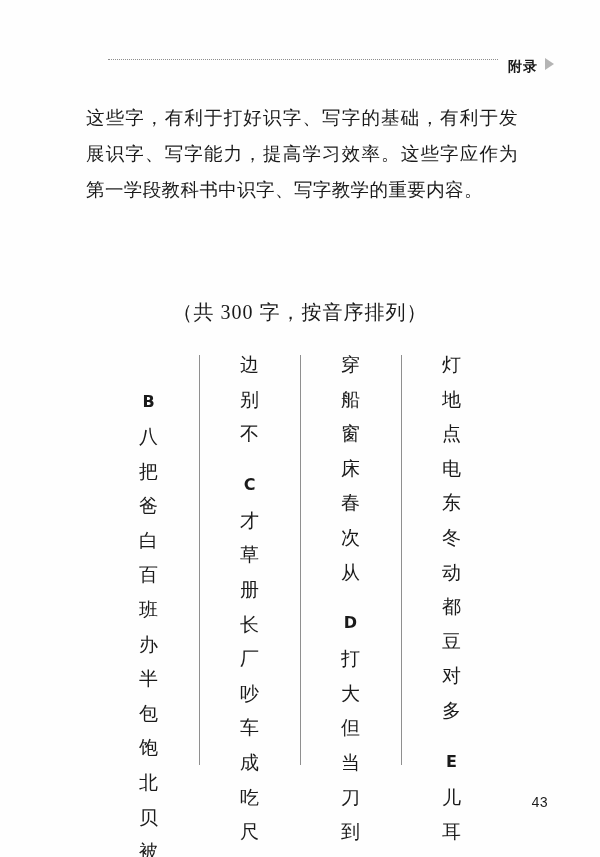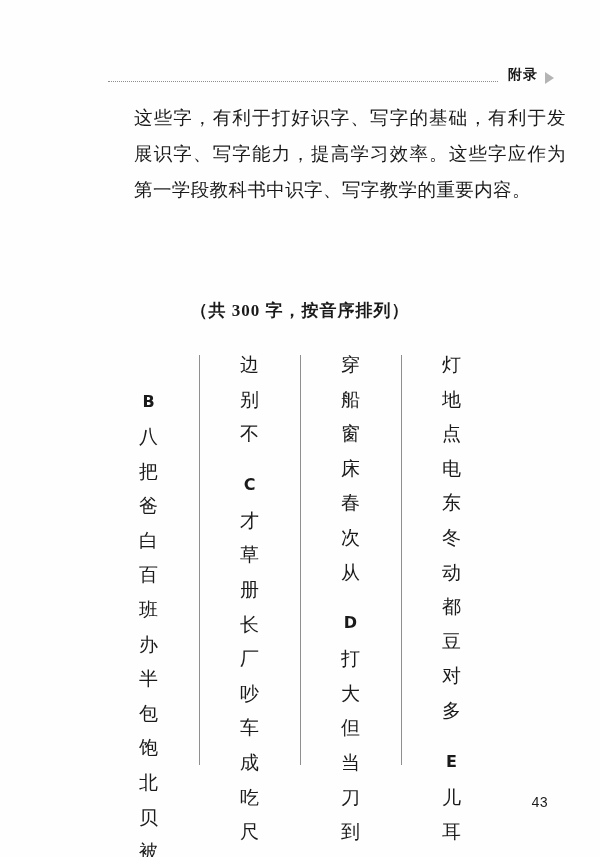--- a/index.html
+++ b/index.html
@@ -23,21 +23,21 @@
   }
 
   
   .header {
     position: absolute;
     left: 108px;
     right: 46px;
     top: 58px;
     height: 26px;
     display: flex;
-    align-items: flex-end;
+    align-items: flex-start;
   }
   .header-rule {
     flex: 1 1 auto;
     height: 1px;
     border-bottom: 1px dotted #8d8d8d;
     margin-bottom: 2px;
   }
   .header-title {
     font-family: "DejaVu Sans", sans-serif;
     font-weight: bold;
@@ -59,38 +59,37 @@
   .body-text {
     position: absolute;
     left: 86px;
     top: 100px;
     width: 432px;
     font-size: 18.5px;
     line-height: 36px;
     text-align: justify;
     text-justify: inter-ideograph;
     letter-spacing: 0.4px;
-    margin-left: 48px;
   }
   .body-text p {
     margin: 0;
   }
   .body-text p.indent {
     text-indent: 2em;
   }
 
   
   .caption {
     position: absolute;
     left: 0;
     right: 0;
     top: 299px;
     text-align: center;
-    font-size: 17px;
-    font-weight: bold;
+    font-size: 20px;
+    font-weight: normal;
     letter-spacing: 1px;
   }
 
   
   .char-table {
     position: absolute;
     left: 98px;
     top: 348px;
     width: 404px;
     height: 420px;

